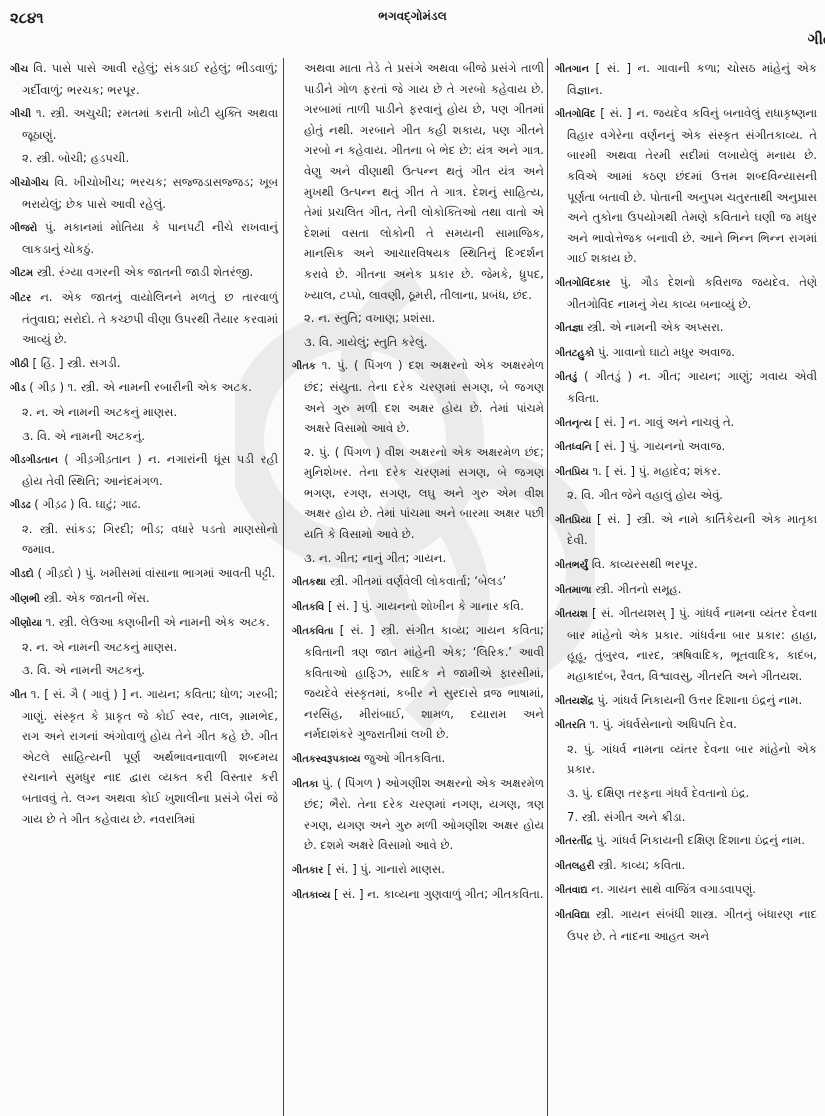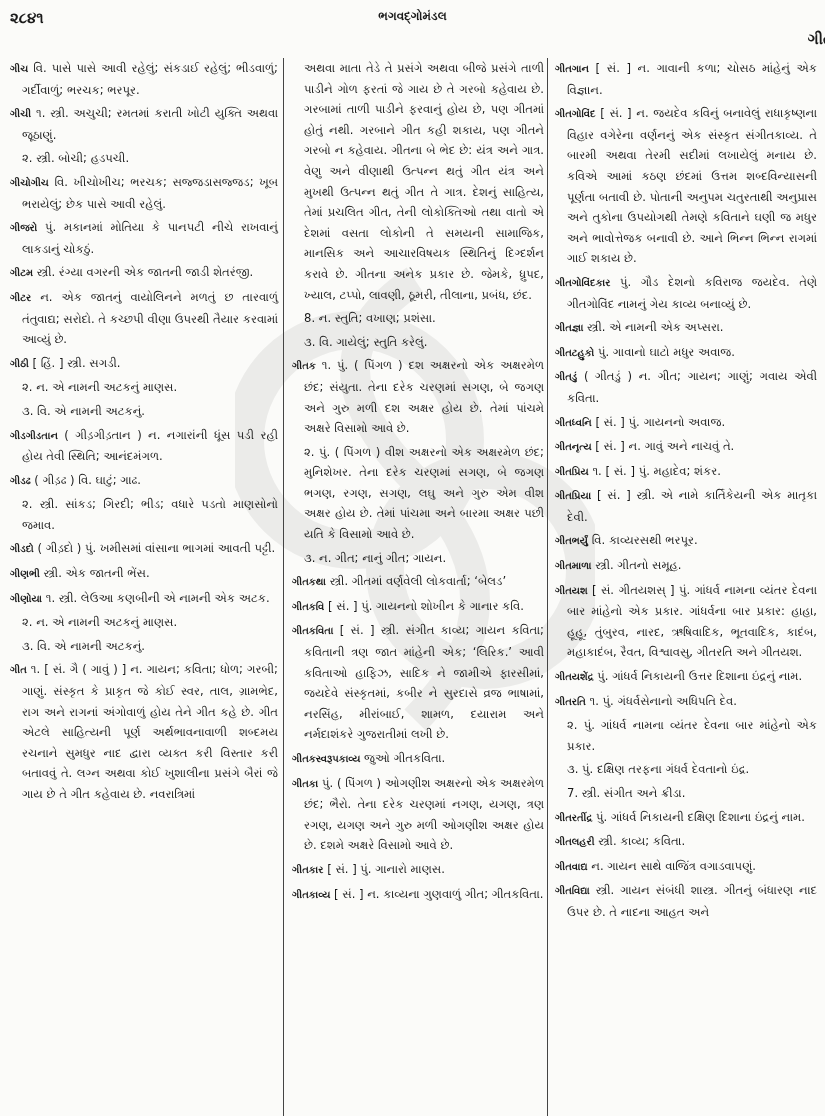--- a/index.html
+++ b/index.html
@@ -69,57 +69,59 @@
 
 <div class="col c1">
     <div class="entry"><span class="hw">ગીચ</span><span> વિ. પાસે પાસે આવી રહેલું; સંકડાઈ રહેલું; ભીડવાળું; ગર્દીવાળું; ભરચક; ભરપૂર.</span></div>
     <div class="entry"><span class="hw">ગીચી</span><span> ૧. સ્ત્રી. અચુચી; રમતમાં કરાતી ખોટી યુક્તિ અથવા જૂઠાણું.</span></div>
     <div class="sub"><span>૨. સ્ત્રી. બોચી; હડપચી.</span></div>
     <div class="entry"><span class="hw">ગીચોગીચ</span><span> વિ. ખીચોખીચ; ભરચક; સજ્જડાસજ્જડ; ખૂબ ભરાયેલું; છેક પાસે આવી રહેલું.</span></div>
     <div class="entry"><span class="hw">ગીજરો</span><span> પું. મકાનમાં મોતિયા કે પાનપટી નીચે રાખવાનું લાકડાનું ચોકઠું.</span></div>
     <div class="entry"><span class="hw">ગીટમ</span><span> સ્ત્રી. રંગ્યા વગરની એક જાતની જાડી શેતરંજી.</span></div>
     <div class="entry"><span class="hw">ગીટર</span><span> ન. એક જાતનું વાયોલિનને મળતું છ તારવાળું તંતુવાદ્ય; સરોદો. તે કચ્છપી વીણા ઉપરથી તૈયાર કરવામાં આવ્યું છે.</span></div>
     <div class="entry"><span class="hw">ગીઠી</span><span> [ હિં. ] સ્ત્રી. સગડી.</span></div>
+    <div class="entry"><span class="hw">ગીડ</span><span> ( ગીડ઼ ) ૧. સ્ત્રી. એ નામની રબારીની એક અટક.</span></div>
     <div class="sub"><span>૨. ન. એ નામની અટકનું માણસ.</span></div>
     <div class="sub"><span>૩. વિ. એ નામની અટકનું.</span></div>
     <div class="entry"><span class="hw">ગીડગીડતાન</span><span> ( ગીડ઼ગીડ઼તાન ) ન. નગારાંની ધૂંસ પડી રહી હોય તેવી સ્થિતિ; આનંદમંગળ.</span></div>
     <div class="entry"><span class="hw">ગીડઢ</span><span> ( ગીડ઼ઢ ) વિ. ઘાટું; ગાઢ.</span></div>
     <div class="sub"><span>૨. સ્ત્રી. સાંકડ; ગિરદી; ભીડ; વધારે પડતો માણસોનો જમાવ.</span></div>
     <div class="entry"><span class="hw">ગીડદો</span><span> ( ગીડ઼દો ) પું. ખમીસમાં વાંસાના ભાગમાં આવતી પટ્ટી.</span></div>
     <div class="entry"><span class="hw">ગીણભી</span><span> સ્ત્રી. એક જાતની ભેંસ.</span></div>
     <div class="entry"><span class="hw">ગીણોયા</span><span> ૧. સ્ત્રી. લેઉઆ કણબીની એ નામની એક અટક.</span></div>
     <div class="sub"><span>૨. ન. એ નામની અટકનું માણસ.</span></div>
     <div class="sub"><span>૩. વિ. એ નામની અટકનું.</span></div>
     <div class="entry"><span class="hw">ગીત</span><span> ૧. [ સં. ગૈ ( ગાવું ) ] ન. ગાયન; કવિતા; ધોળ; ગરબી; ગાણું. સંસ્કૃત કે પ્રાકૃત જે કોઈ સ્વર, તાલ, ગ્રામભેદ, રાગ અને રાગનાં અંગોવાળું હોય તેને ગીત કહે છે. ગીત એટલે સાહિત્યની પૂર્ણ અર્થભાવનાવાળી શબ્દમય રચનાને સુમધુર નાદ દ્વારા વ્યક્ત કરી વિસ્તાર કરી બતાવવું તે. લગ્ન અથવા કોઈ ખુશાલીના પ્રસંગે બૈરાં જે ગાય છે તે ગીત કહેવાય છે. નવરાત્રિમાં</span></div>
   </div>
 <div class="col c2">
     <div class="entry cont"><span>અથવા માતા તેડે તે પ્રસંગે અથવા બીજે પ્રસંગે તાળી પાડીને ગોળ ફરતાં જે ગાય છે તે ગરબો કહેવાય છે. ગરબામાં તાળી પાડીને ફરવાનું હોય છે, પણ ગીતમાં હોતું નથી. ગરબાને ગીત કહી શકાય, પણ ગીતને ગરબો ન કહેવાય. ગીતના બે ભેદ છે: યંત્ર અને ગાત્ર. વેણુ અને વીણાથી ઉત્પન્ન થતું ગીત યંત્ર અને મુખથી ઉત્પન્ન થતું ગીત તે ગાત્ર. દેશનું સાહિત્ય, તેમાં પ્રચલિત ગીત, તેની લોકોક્તિઓ તથા વાતો એ દેશમાં વસતા લોકોની તે સમયની સામાજિક, માનસિક અને આચારવિષયક સ્થિતિનું દિગ્દર્શન કરાવે છે. ગીતના અનેક પ્રકાર છે. જેમકે, ધ્રુપદ, ખ્યાલ, ટપ્પો, લાવણી, ઠૂમરી, તીલાના, પ્રબંધ, છંદ.</span></div>
-    <div class="sub"><span>8. ન. સ્તુતિ; વખાણ; પ્રશંસા.</span></div>
+    <div class="sub"><span>૨. ન. સ્તુતિ; વખાણ; પ્રશંસા.</span></div>
     <div class="sub"><span>૩. વિ. ગાયેલું; સ્તુતિ કરેલું.</span></div>
     <div class="entry"><span class="hw">ગીતક</span><span> ૧. પું. ( પિંગળ ) દશ અક્ષરનો એક અક્ષરમેળ છંદ; સંયુતા. તેના દરેક ચરણમાં સગણ, બે જગણ અને ગુરુ મળી દશ અક્ષર હોય છે. તેમાં પાંચમે અક્ષરે વિસામો આવે છે.</span></div>
     <div class="sub"><span>૨. પું. ( પિંગળ ) વીશ અક્ષરનો એક અક્ષરમેળ છંદ; મુનિશેખર. તેના દરેક ચરણમાં સગણ, બે જગણ ભગણ, રગણ, સગણ, લઘુ અને ગુરુ એમ વીશ અક્ષર હોય છે. તેમાં પાંચમા અને બારમા અક્ષર પછી યતિ કે વિસામો આવે છે.</span></div>
     <div class="sub"><span>૩. ન. ગીત; નાનું ગીત; ગાયન.</span></div>
     <div class="entry"><span class="hw">ગીતકથા</span><span> સ્ત્રી. ગીતમાં વર્ણવેલી લોકવાર્તા; ‘બેલડ’</span></div>
     <div class="entry"><span class="hw">ગીતકવિ</span><span> [ સં. ] પું. ગાયનનો શોખીન કે ગાનાર કવિ.</span></div>
     <div class="entry"><span class="hw">ગીતકવિતા</span><span> [ સં. ] સ્ત્રી. સંગીત કાવ્ય; ગાયન કવિતા; કવિતાની ત્રણ જાત માંહેની એક; ‘લિરિક.’ આવી કવિતાઓ હાફિઝ, સાદિક ને જામીએ ફારસીમાં, જયદેવે સંસ્કૃતમાં, કબીર ને સુરદાસે વ્રજ ભાષામાં, નરસિંહ, મીરાંબાઈ, શામળ, દયારામ અને નર્મદાશંકરે ગુજરાતીમાં લખી છે.</span></div>
     <div class="entry"><span class="hw">ગીતકસ્વરૂપકાવ્ય</span><span> જુઓ ગીતકવિતા.</span></div>
     <div class="entry"><span class="hw">ગીતકા</span><span> પું. ( પિંગળ ) ઓગણીશ અક્ષરનો એક અક્ષરમેળ છંદ; ભૈરો. તેના દરેક ચરણમાં નગણ, યગણ, ત્રણ રગણ, યગણ અને ગુરુ મળી ઓગણીશ અક્ષર હોય છે. દશમે અક્ષરે વિસામો આવે છે.</span></div>
     <div class="entry"><span class="hw">ગીતકાર</span><span> [ સં. ] પું. ગાનારો માણસ.</span></div>
     <div class="entry"><span class="hw">ગીતકાવ્ય</span><span> [ સં. ] ન. કાવ્યના ગુણવાળું ગીત; ગીતકવિતા.</span></div>
   </div>
 <div class="col c3">
     <div class="entry"><span class="hw">ગીતગાન</span><span> [ સં. ] ન. ગાવાની કળા; ચોસઠ માંહેનું એક વિજ્ઞાન.</span></div>
     <div class="entry"><span class="hw">ગીતગોવિંદ</span><span> [ સં. ] ન. જયદેવ કવિનું બનાવેલું રાધાકૃષ્ણના વિહાર વગેરેના વર્ણનનું એક સંસ્કૃત સંગીતકાવ્ય. તે બારમી અથવા તેરમી સદીમાં લખાયેલું મનાય છે. કવિએ આમાં કઠણ છંદમાં ઉત્તમ શબ્દવિન્યાસની પૂર્ણતા બતાવી છે. પોતાની અનુપમ ચતુરતાથી અનુપ્રાસ અને તુકોના ઉપયોગથી તેમણે કવિતાને ઘણી જ મધુર અને ભાવોત્તેજક બનાવી છે. આને ભિન્ન ભિન્ન રાગમાં ગાઈ શકાય છે.</span></div>
     <div class="entry"><span class="hw">ગીતગોવિંદકાર</span><span> પું. ગૌડ દેશનો કવિરાજ જયદેવ. તેણે ગીતગોવિંદ નામનું ગેય કાવ્ય બનાવ્યું છે.</span></div>
     <div class="entry"><span class="hw">ગીતજ્ઞા</span><span> સ્ત્રી. એ નામની એક અપ્સરા.</span></div>
     <div class="entry"><span class="hw">ગીતટહુકો</span><span> પું. ગાવાનો ઘાટો મધુર અવાજ.</span></div>
     <div class="entry"><span class="hw">ગીતડું</span><span> ( ગીતડ઼ું ) ન. ગીત; ગાયન; ગાણું; ગવાય એવી કવિતા.</span></div>
+    <div class="entry"><span class="hw">ગીતનૃત્ય</span><span> [ સં. ] ન. ગાવું અને નાચવું તે.</span></div>
     <div class="entry"><span class="hw">ગીતધ્વનિ</span><span> [ સં. ] પું. ગાયનનો અવાજ.</span></div>
-    <div class="entry"><span class="hw">ગીતનૃત્ય</span><span> [ સં. ] ન. ગાવું અને નાચવું તે.</span></div>
     <div class="entry"><span class="hw">ગીતપ્રિય</span><span> ૧. [ સં. ] પું. મહાદેવ; શંકર.</span></div>
+    <div class="sub"><span>૨. વિ. ગીત જેને વહાલું હોય એવું.</span></div>
     <div class="entry"><span class="hw">ગીતપ્રિયા</span><span> [ સં. ] સ્ત્રી. એ નામે કાર્તિકેયની એક માતૃકા દેવી.</span></div>
     <div class="entry"><span class="hw">ગીતભર્યું</span><span> વિ. કાવ્યરસથી ભરપૂર.</span></div>
     <div class="entry"><span class="hw">ગીતમાળા</span><span> સ્ત્રી. ગીતનો સમૂહ.</span></div>
     <div class="entry"><span class="hw">ગીતયશ</span><span> [ સં. ગીતયશસ્ ] પું. ગાંધર્વ નામના વ્યંતર દેવના બાર માંહેનો એક પ્રકાર. ગાંધર્વના બાર પ્રકાર: હાહા, હૂહૂ, તુંબુરવ, નારદ, ઋષિવાદિક, ભૂતવાદિક, કાદંબ, મહાકાદંબ, રૈવત, વિશ્વાવસુ, ગીતરતિ અને ગીતયશ.</span></div>
     <div class="entry"><span class="hw">ગીતયશેંદ્ર</span><span> પું. ગાંધર્વ નિકાયની ઉત્તર દિશાના ઇંદ્રનું નામ.</span></div>
     <div class="entry"><span class="hw">ગીતરતિ</span><span> ૧. પું. ગંધર્વસેનાનો અધિપતિ દેવ.</span></div>
     <div class="sub"><span>૨. પું. ગાંધર્વ નામના વ્યંતર દેવના બાર માંહેનો એક પ્રકાર.</span></div>
     <div class="sub"><span>૩. પું. દક્ષિણ તરફના ગંધર્વ દેવતાનો ઇંદ્ર.</span></div>
     <div class="sub"><span>7. સ્ત્રી. સંગીત અને ક્રીડા.</span></div>
     <div class="entry"><span class="hw">ગીતરતીંદ્ર</span><span> પું. ગાંધર્વ નિકાયની દક્ષિણ દિશાના ઇંદ્રનું નામ.</span></div>

